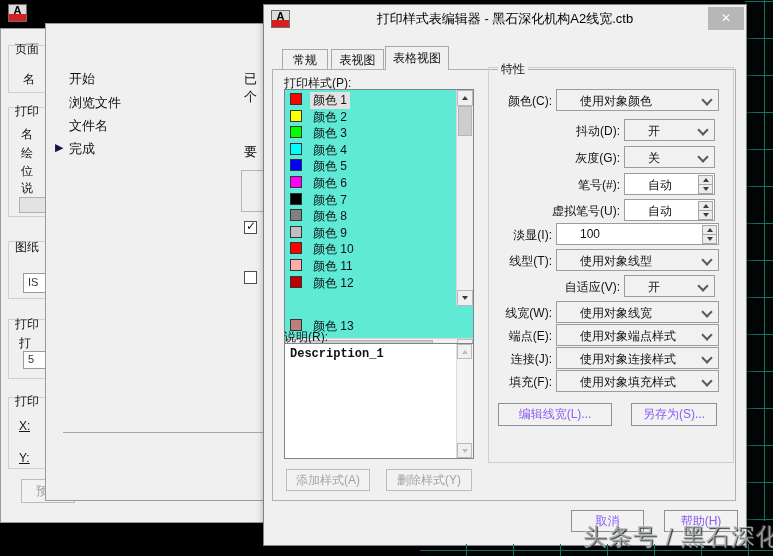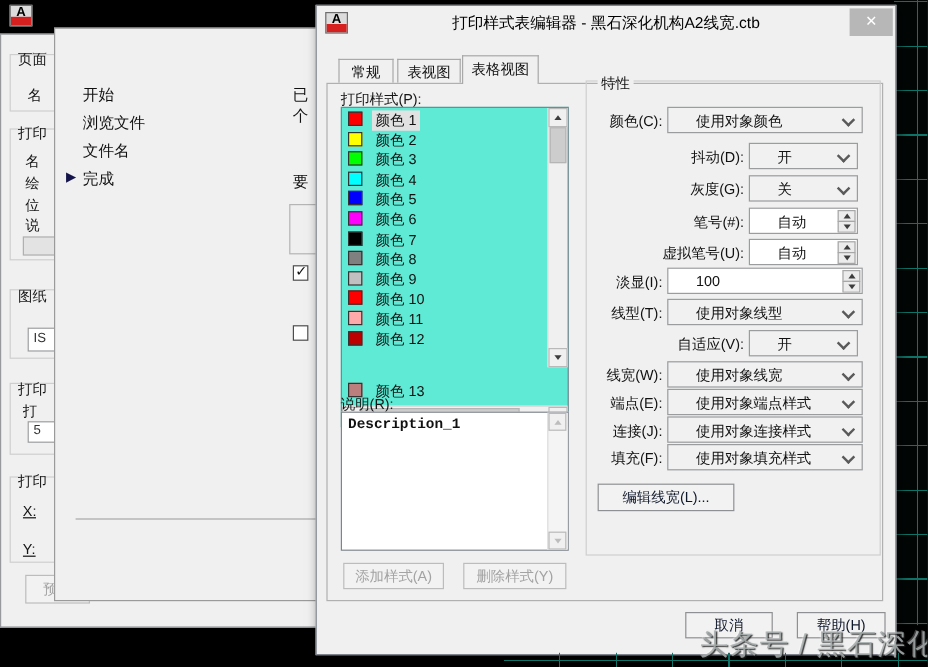--- a/index.html
+++ b/index.html
@@ -18,21 +18,21 @@
     background-image:
       linear-gradient(0deg,transparent 0 5px,#0e7368 5px 6px,transparent 6px),
       repeating-linear-gradient(90deg,transparent 0 46px,#0e7368 46px 47px);
     background-color:transparent;z-index:4;}
 
   
   .win{position:absolute;background:#f0f0f0;border:1px solid #97999c;}
   .abs{position:absolute;}
   .lbl{position:absolute;white-space:nowrap;color:#151515;}
   .btn{position:absolute;background:#f2f2f2;border:1px solid #8f9093;text-align:center;
-       font-size:12px;color:#0f172a;line-height:20px;box-sizing:border-box;}
+       font-size:12px;color:#8b5cf6;line-height:20px;box-sizing:border-box;}
   .btn.disabled{color:#a3a3a3;border-color:#bcbcbc;}
   .grp{position:absolute;border:1px solid #cfcfcf;box-sizing:border-box;}
   .grp-title{position:absolute;background:#f0f0f0;padding:0 3px;white-space:nowrap;}
   .combo{position:absolute;background:#f1f1f1;border:1px solid #9a9c9e;box-sizing:border-box;
          padding:3px 20px 0 6px;white-space:nowrap;overflow:hidden;font-size:12px;}
   .field{position:absolute;background:#fff;border:1px solid #9a9c9e;box-sizing:border-box;
          padding:3px 18px 0 6px;white-space:nowrap;overflow:hidden;font-size:12px;}
   .chev{position:absolute;right:7px;top:6px;width:6px;height:6px;
         border-right:2px solid #5a5a5a;border-bottom:2px solid #5a5a5a;transform:rotate(45deg);}
   .spin{position:absolute;right:1px;top:1px;bottom:1px;width:15px;display:flex;flex-direction:column;}
@@ -335,19 +335,20 @@
         <div class="combo prow-ctl" style="left: 292px; top: 296px; width: 163px; height: 22px;">使用对象线宽<div class="chev"></div></div>
         <div class="prow-label" style="left: 228px; width: 60px; top: 323px;">端点(E):</div>
         <div class="combo prow-ctl" style="left: 292px; top: 319px; width: 163px; height: 22px;">使用对象端点样式<div class="chev"></div></div>
         <div class="prow-label" style="left: 228px; width: 60px; top: 346px;">连接(J):</div>
         <div class="combo prow-ctl" style="left: 292px; top: 342px; width: 163px; height: 22px;">使用对象连接样式<div class="chev"></div></div>
         <div class="prow-label" style="left: 228px; width: 60px; top: 369px;">填充(F):</div>
         <div class="combo prow-ctl" style="left: 292px; top: 365px; width: 163px; height: 22px;">使用对象填充样式<div class="chev"></div></div>
       </div>
 
     <div id="editlw-btn" class="btn">编辑线宽(L)...</div>
+    <div id="saveas-btn" class="btn">另存为(S)...</div>
 
     <div id="cancel-btn" class="btn">取消</div>
     <div id="help-btn" class="btn">帮助(H)</div>
   </div>
 
   <div id="watermark">头条号 / 黑石深化</div>
 </div>
 
 </body></html>

